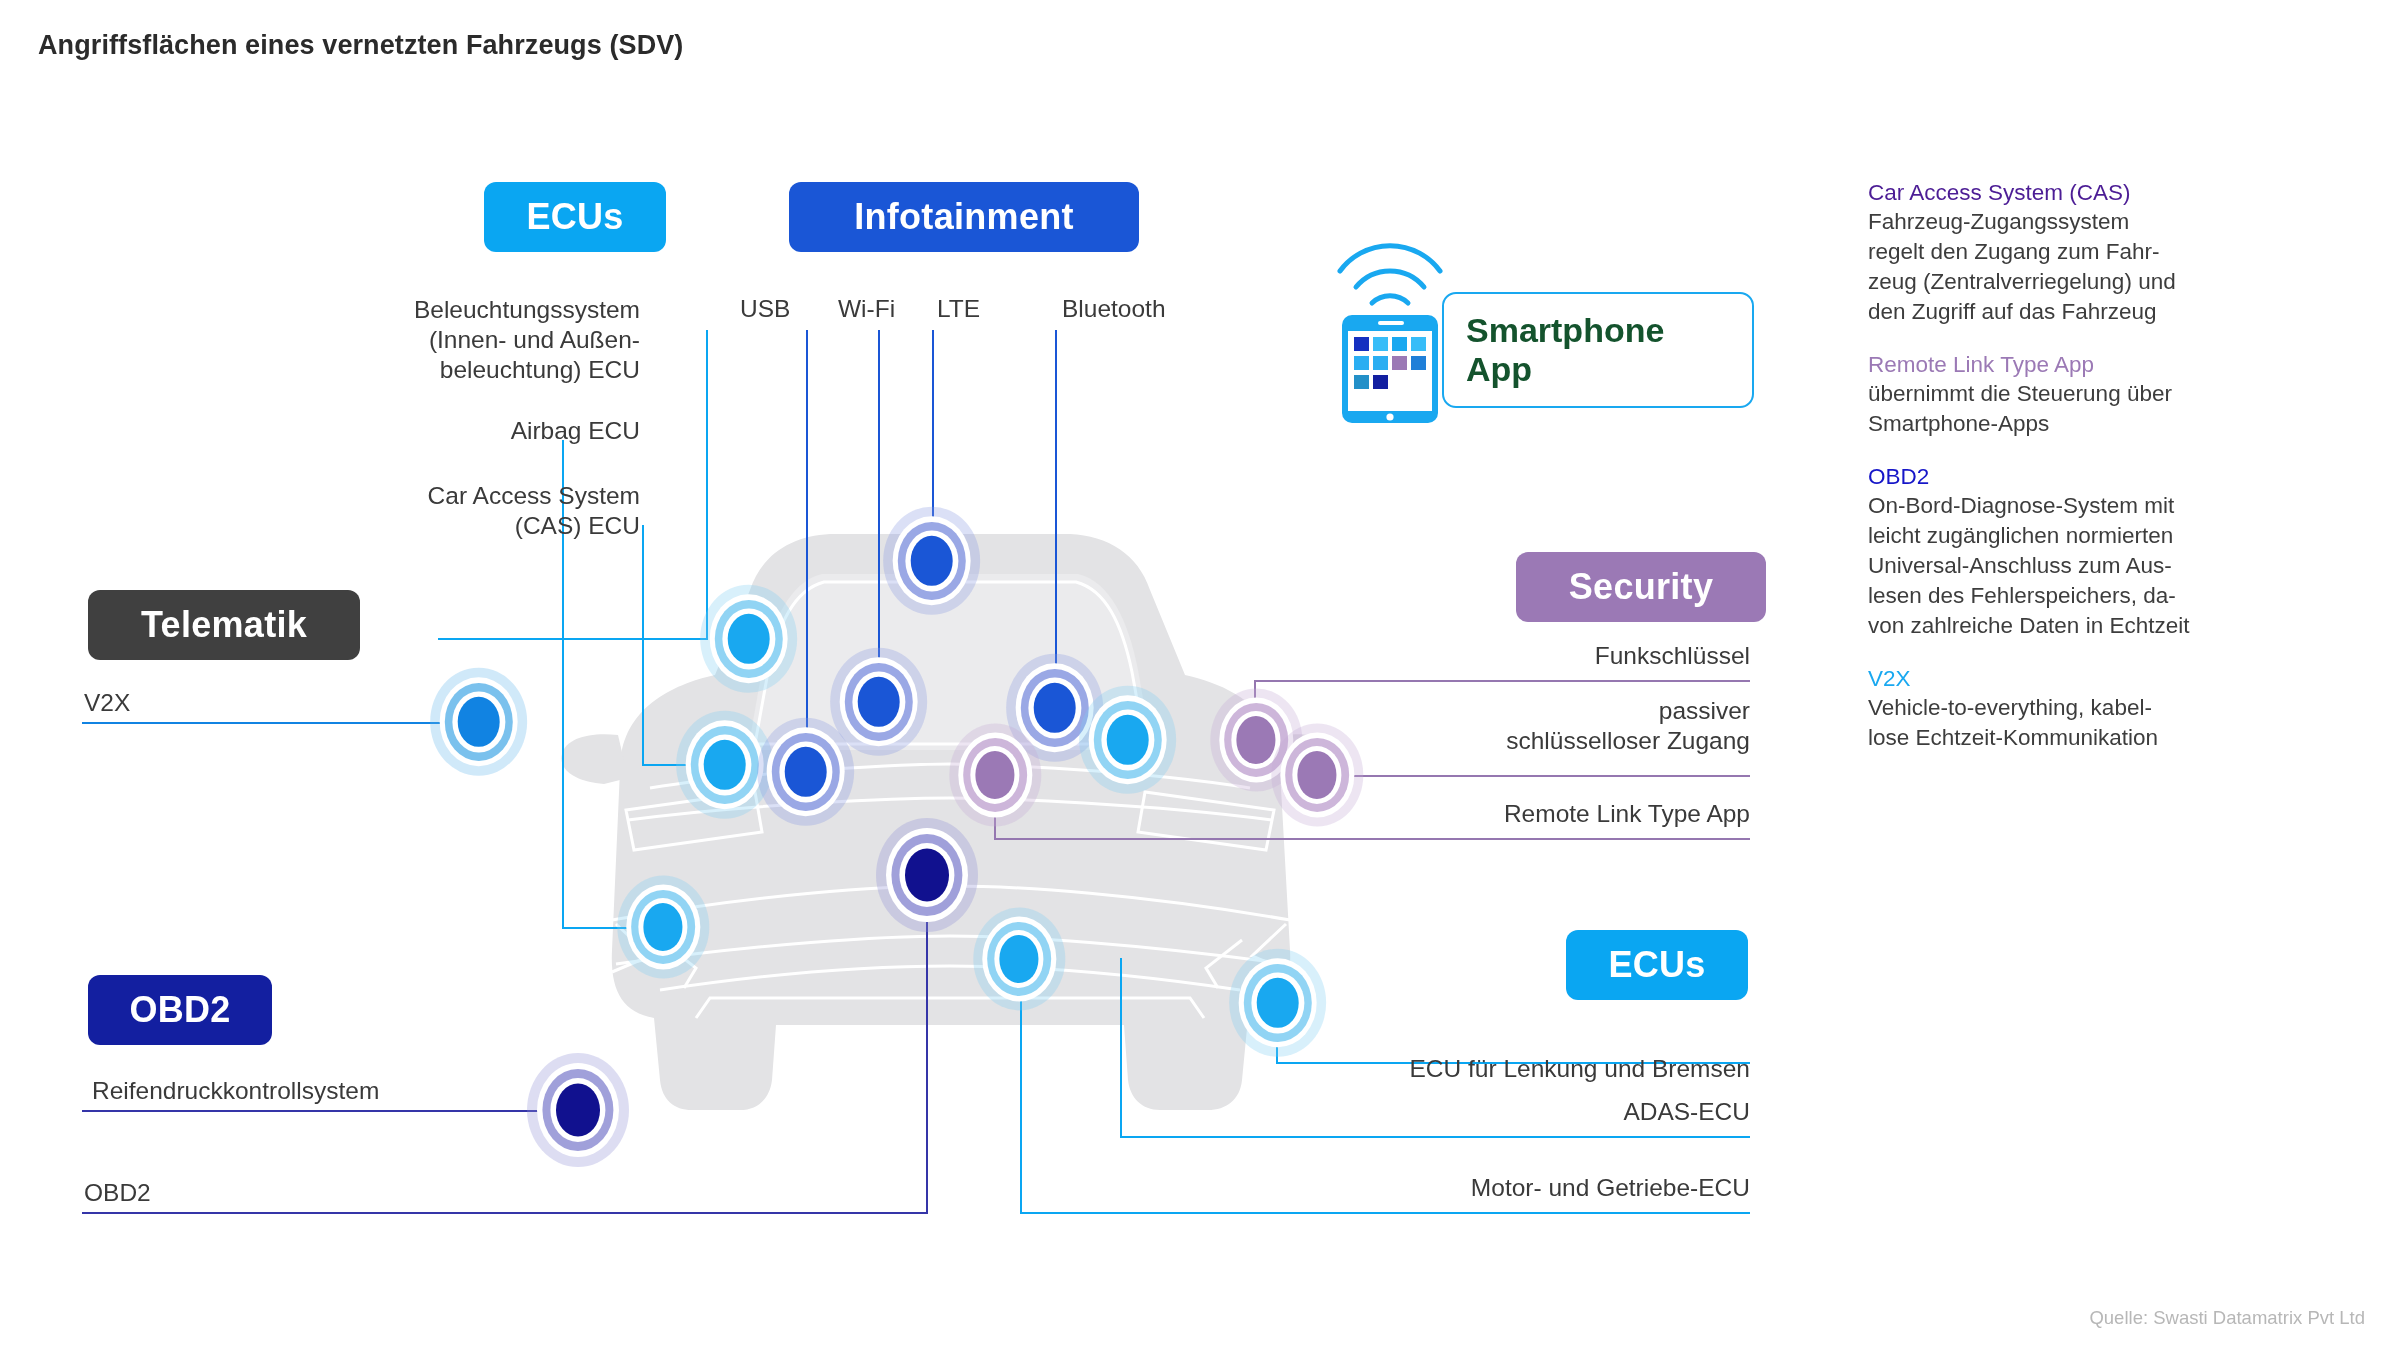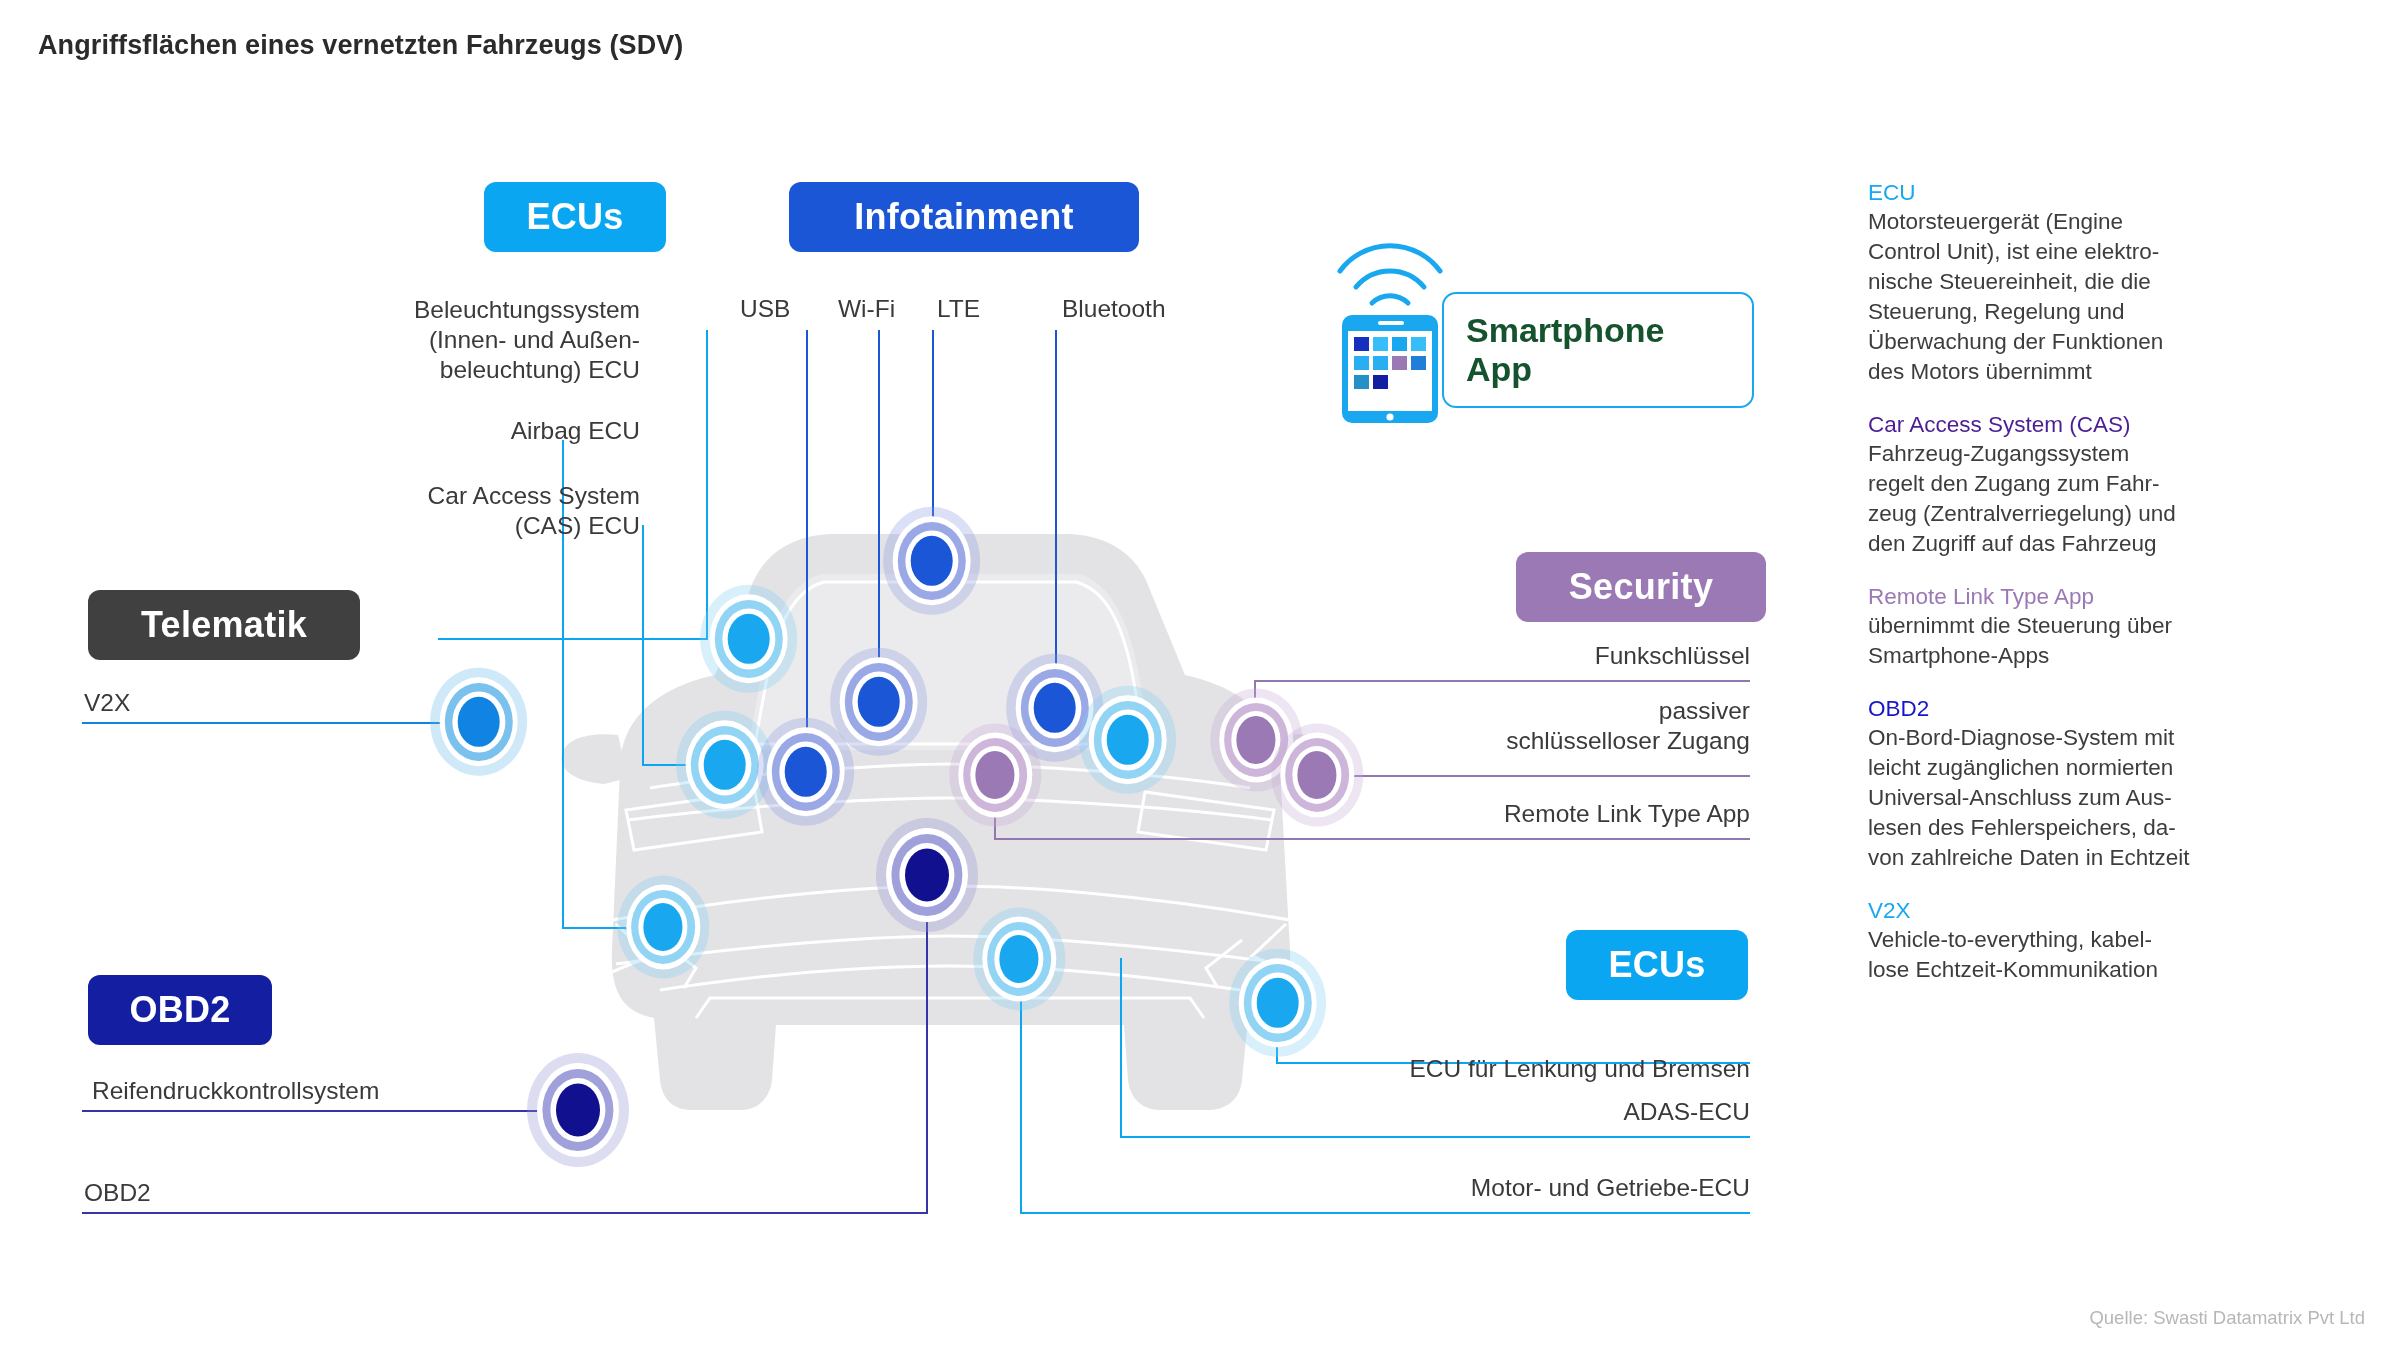--- a/index.html
+++ b/index.html
@@ -317,29 +317,20 @@
 <div class="lbl r abs" style="left:1350px;top:799px;width:400px;">Remote Link Type App</div>
 
 <div class="lbl r abs" style="left:1280px;top:1054px;width:470px;">ECU für Lenkung und Bremsen</div>
 
 <div class="lbl r abs" style="left:1280px;top:1097px;width:470px;">ADAS-ECU</div>
 
 <div class="lbl r abs" style="left:1280px;top:1173px;width:470px;">Motor- und Getriebe-ECU</div>
 
 <div id="glossary">
     <div class="gl-item">
-      <div class="gl-term" style="color: rgb(25, 168, 240);">ECU</div>
-      <div class="gl-def">Motorsteuergerät (Engine
-Control Unit), ist eine elektro-
-nische Steuereinheit, die die
-Steuerung, Regelung und
-Überwachung der Funktionen
-des Motors übernimmt</div>
-    </div>
-    <div class="gl-item">
       <div class="gl-term" style="color: #4c1d95;">Car Access System (CAS)</div>
       <div class="gl-def">Fahrzeug-Zugangssystem
 regelt den Zugang zum Fahr-
 zeug (Zentralverriegelung) und
 den Zugriff auf das Fahrzeug</div>
     </div>
     <div class="gl-item">
       <div class="gl-term" style="color: rgb(155, 121, 181);">Remote Link Type App</div>
       <div class="gl-def">übernimmt die Steuerung über
 Smartphone-Apps</div>

